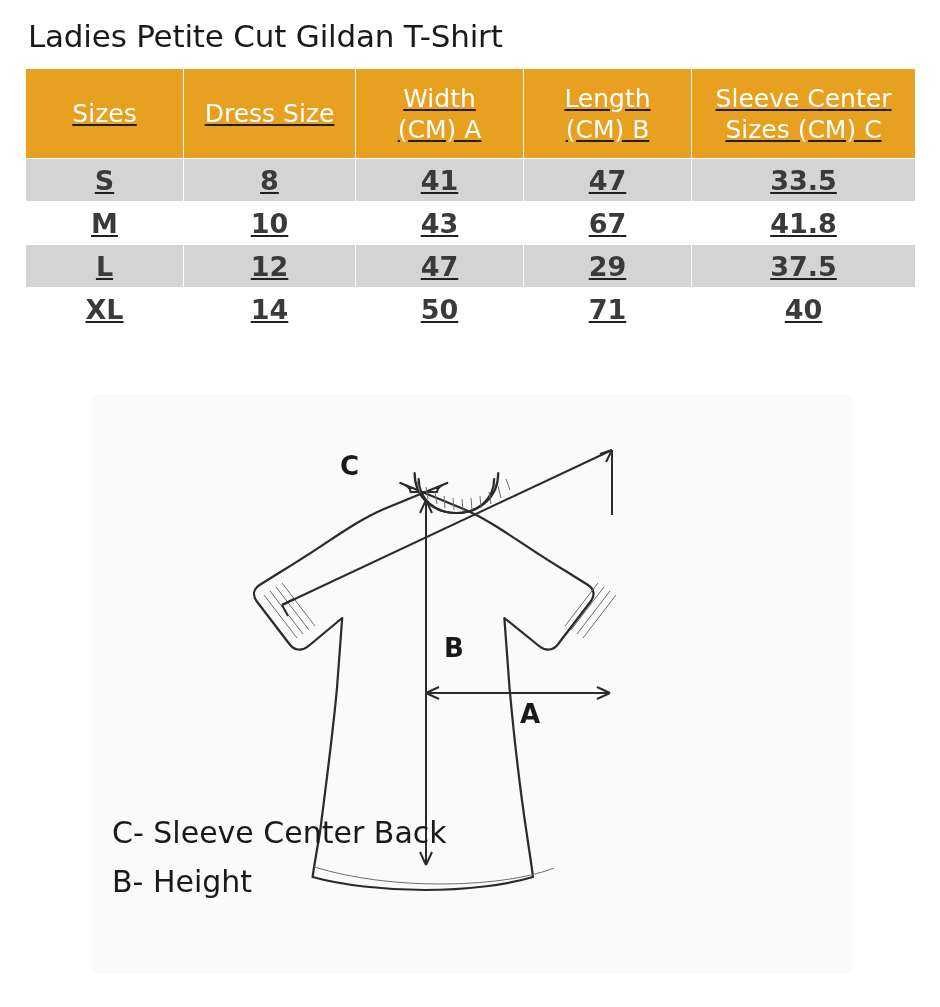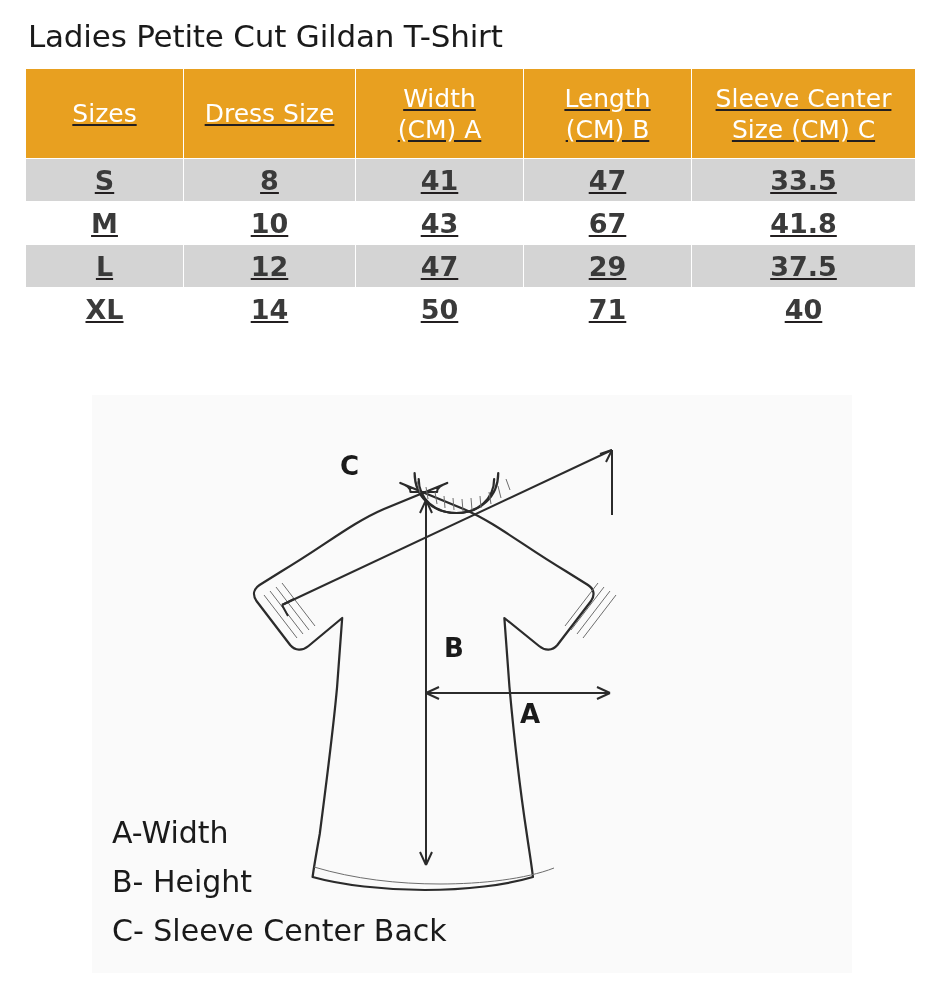--- a/index.html
+++ b/index.html
@@ -127,21 +127,21 @@
         <th>
           <span class="sub">Width</span>
           <span class="sub">(CM) A</span>
         </th>
         <th>
           <span class="sub">Length</span>
           <span class="sub">(CM) B</span>
         </th>
         <th>
           <span class="sub">Sleeve Center</span>
-          <span class="sub">Size (CM) C</span>
+          <span class="sub">Sizes (CM) C</span>
         </th>
       </tr>
     </thead>
     <tbody>
       <tr class="odd">
         <td>S</td>
         <td>8</td>
         <td>41</td>
         <td>47</td>
         <td>33.5</td>
@@ -260,18 +260,17 @@
       <g stroke="#2b2b2b" stroke-width="2" fill="none">
         <path d="M334,298 L518,298"></path>
         <path d="M334,298 L347,292 M334,298 L347,304"></path>
         <path d="M518,298 L505,292 M518,298 L505,304"></path>
       </g>
       <text x="428" y="328" font-family="DejaVu Sans, sans-serif" font-size="26" font-weight="bold" fill="#1a1a1a">A</text>
     </svg>
   </div>
 
   <div class="legend">
-    <div>A-Width</div>
+    <div>C- Sleeve Center Back</div>
     <div>B- Height</div>
-    <div>C- Sleeve Center Back</div>
   </div>
 
 </div>
 
 </body></html>

